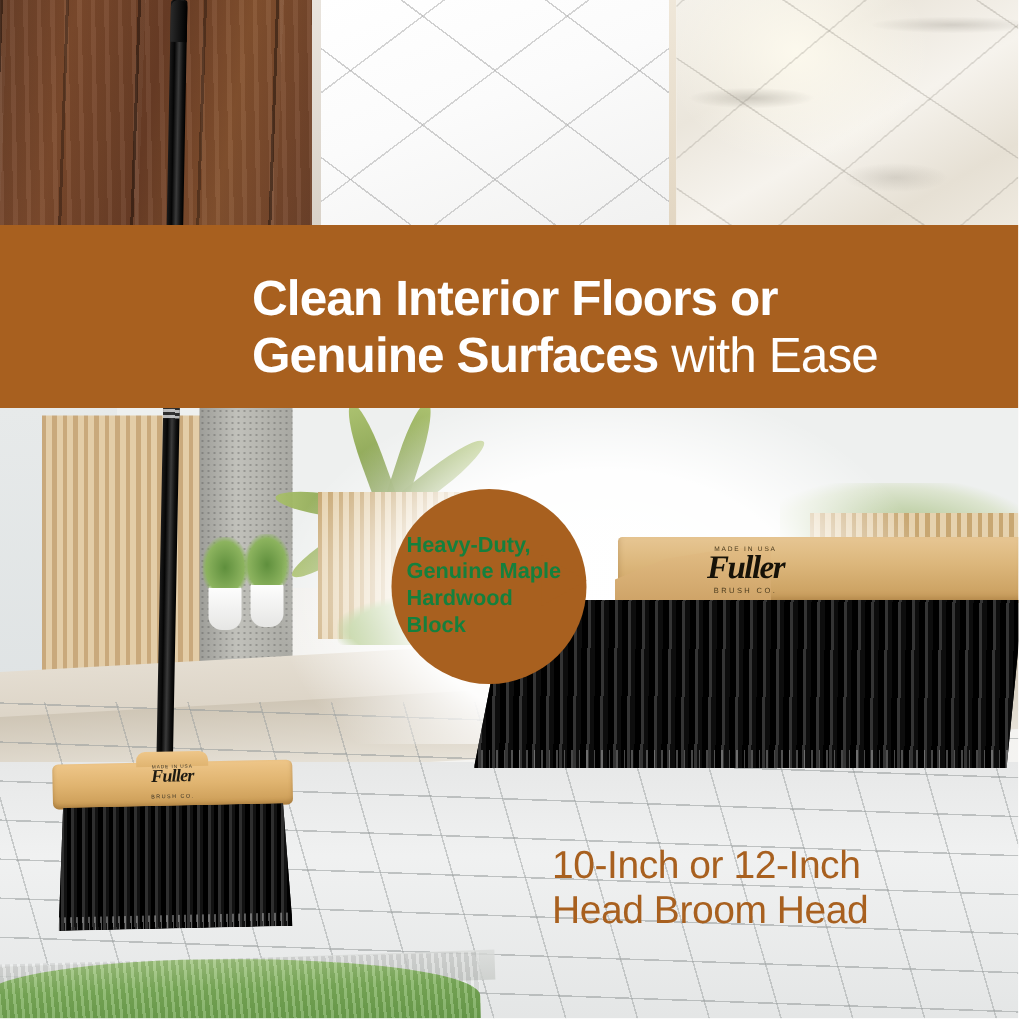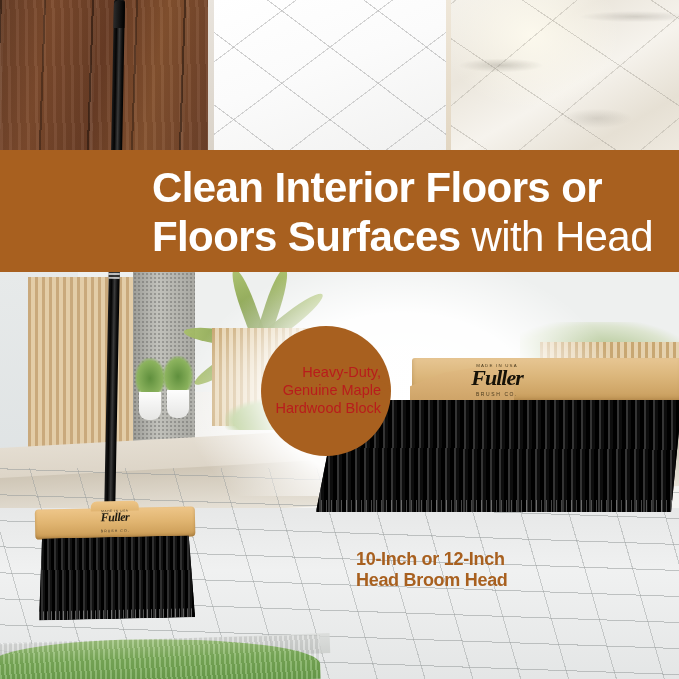--- a/index.html
+++ b/index.html
@@ -160,37 +160,37 @@
       repeating-linear-gradient(90.6deg,#000 0 4px,#343434 4px 6px,#0d0d0d 6px 9px),
       linear-gradient(180deg,#161616,#000);
     clip-path:polygon(6% 0,100% 0,97% 100%,0 100%);}
   .bl-bristles:after{content:"";position:absolute;left:0;bottom:0;width:100%;height:12px;
     background:repeating-linear-gradient(90deg,rgba(255,255,255,.5) 0 1px,rgba(0,0,0,0) 1px 5px);opacity:.55;}
 
   
   .banner{position:absolute;left:0;top:150px;width:679px;height:122px;z-index:8;}
   .banner-bg{position:absolute;inset:0;}
   .banner-inner{position:absolute;left:152px;top:14px;right:10px;}
-  .headline{margin:0;color:#ffffff;font-weight:bold;font-size:42px;line-height:1.16;
+  .headline{margin:16px;color:#ffffff;font-weight:bold;font-size:33px;line-height:1.16;
     letter-spacing:-.6px;}
   .headline .light{font-weight:normal;}
 
   
   .badge{position:absolute;left:261px;top:326px;width:130px;height:130px;z-index:9;}
   .badge-circle{position:absolute;inset:0;border-radius:50%;}
   .badge-tail{position:absolute;left:100px;top:44px;width:0;height:0;
     border-top:17px solid transparent;border-bottom:17px solid transparent;}
   .badge-text{position:absolute;inset:0;display:flex;align-items:center;justify-content:center;
-    text-align:right;color:#b91c1c;font-weight:normal;font-size:14.5px;line-height:1.22;
+    text-align:left;color:#15803d;font-weight:bold;font-size:14.5px;line-height:1.22;
     padding:0 10px;box-sizing:border-box;}
 
   
   .bottom-copy{position:absolute;left:352px;top:545px;width:320px;z-index:9;}
   .avail{margin:0 0 2px 0;font-size:16.5px;letter-spacing:1.1px;color:#2f2f2f;}
-  .sizes{margin:4px;font-weight:bold;font-size:18px;line-height:1.16;letter-spacing:-.3px;}
+  .sizes{margin:16px;font-weight:normal;font-size:26px;line-height:1.16;letter-spacing:-.3px;}
 </style>
 </head>
 <body>
 
 <div id="stage">
 
   <div class="topstrip">
     <div class="swatch sw-wood"></div>
     <div class="sw-gap"></div>
     <div class="swatch sw-tile"></div>
@@ -254,21 +254,21 @@
     <div class="bs-logo">Fuller</div>
     <div class="bs-sub">BRUSH CO.</div>
     <div class="bs-bristles"></div>
   </div>
 
   <div class="banner">
     <div class="banner-bg" id="banner-bg" style="background: rgb(168, 96, 31);"></div>
     <div class="banner-inner">
       <h1 class="headline">
         <span>Clean Interior Floors or</span><br>
-        <span>Floors Surfaces</span><span class="light"> with Head</span>
+        <span>Genuine Surfaces</span><span class="light"> with Ease</span>
       </h1>
     </div>
   </div>
 
   <div class="badge">
     <div class="badge-circle" id="badge-circle" style="background: rgb(168, 96, 31);"></div>
     <div class="badge-tail" id="badge-tail" style="border-left: 30px solid rgb(168, 96, 31);"></div>
     <div class="badge-text">Heavy-Duty, Genuine Maple Hardwood Block</div>
   </div>
 

